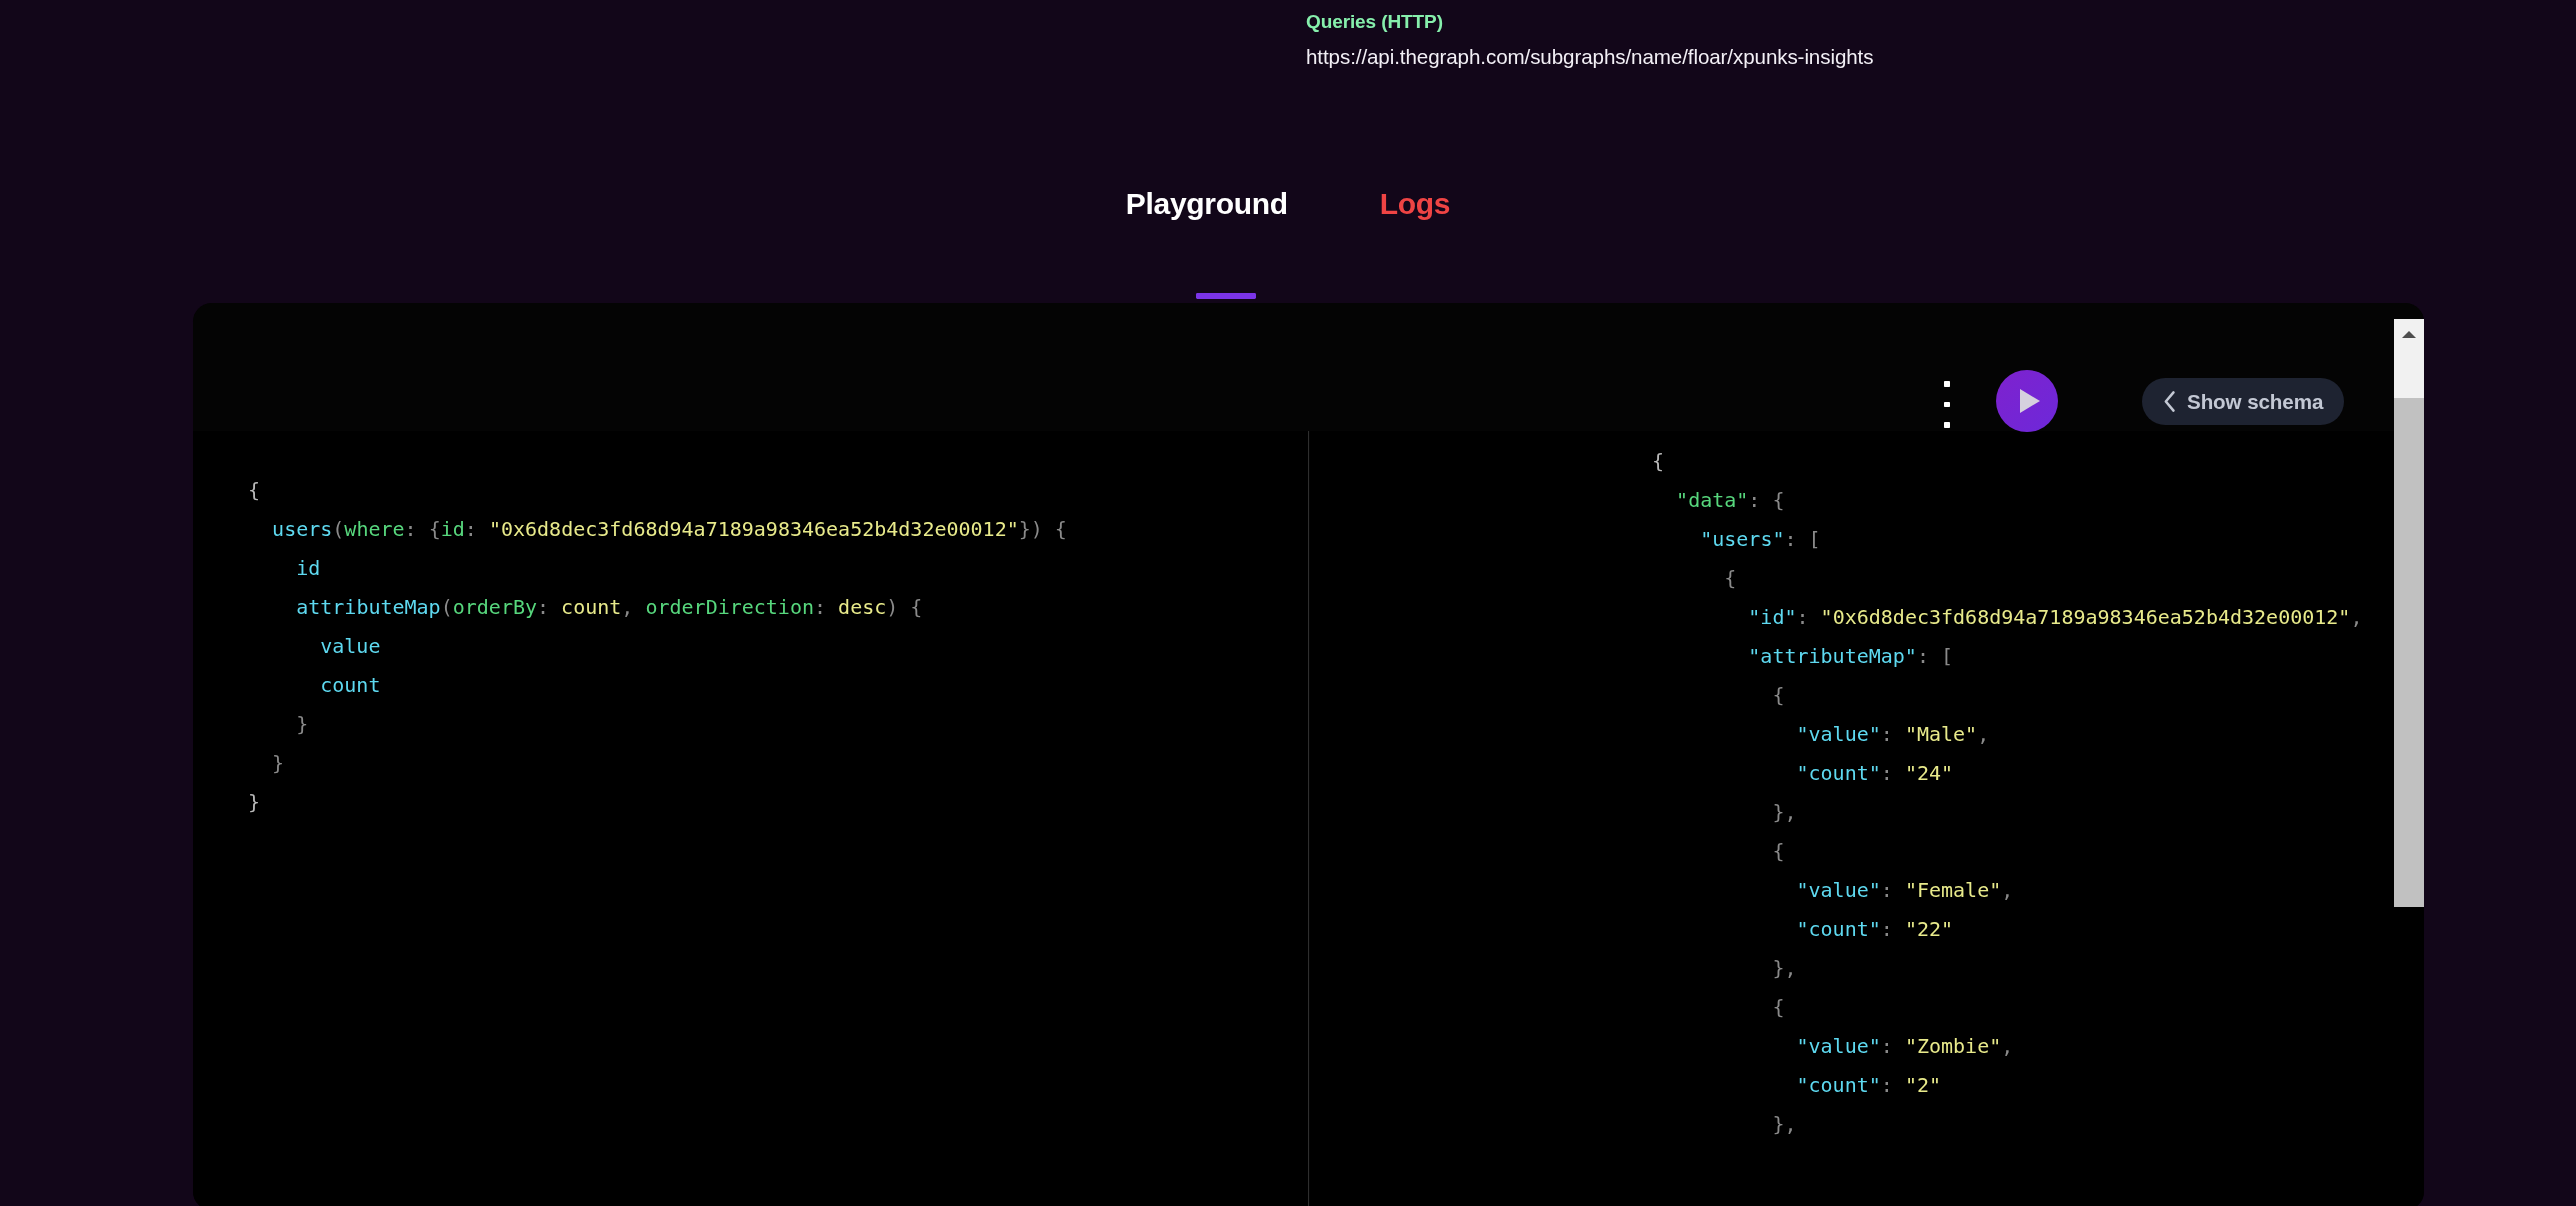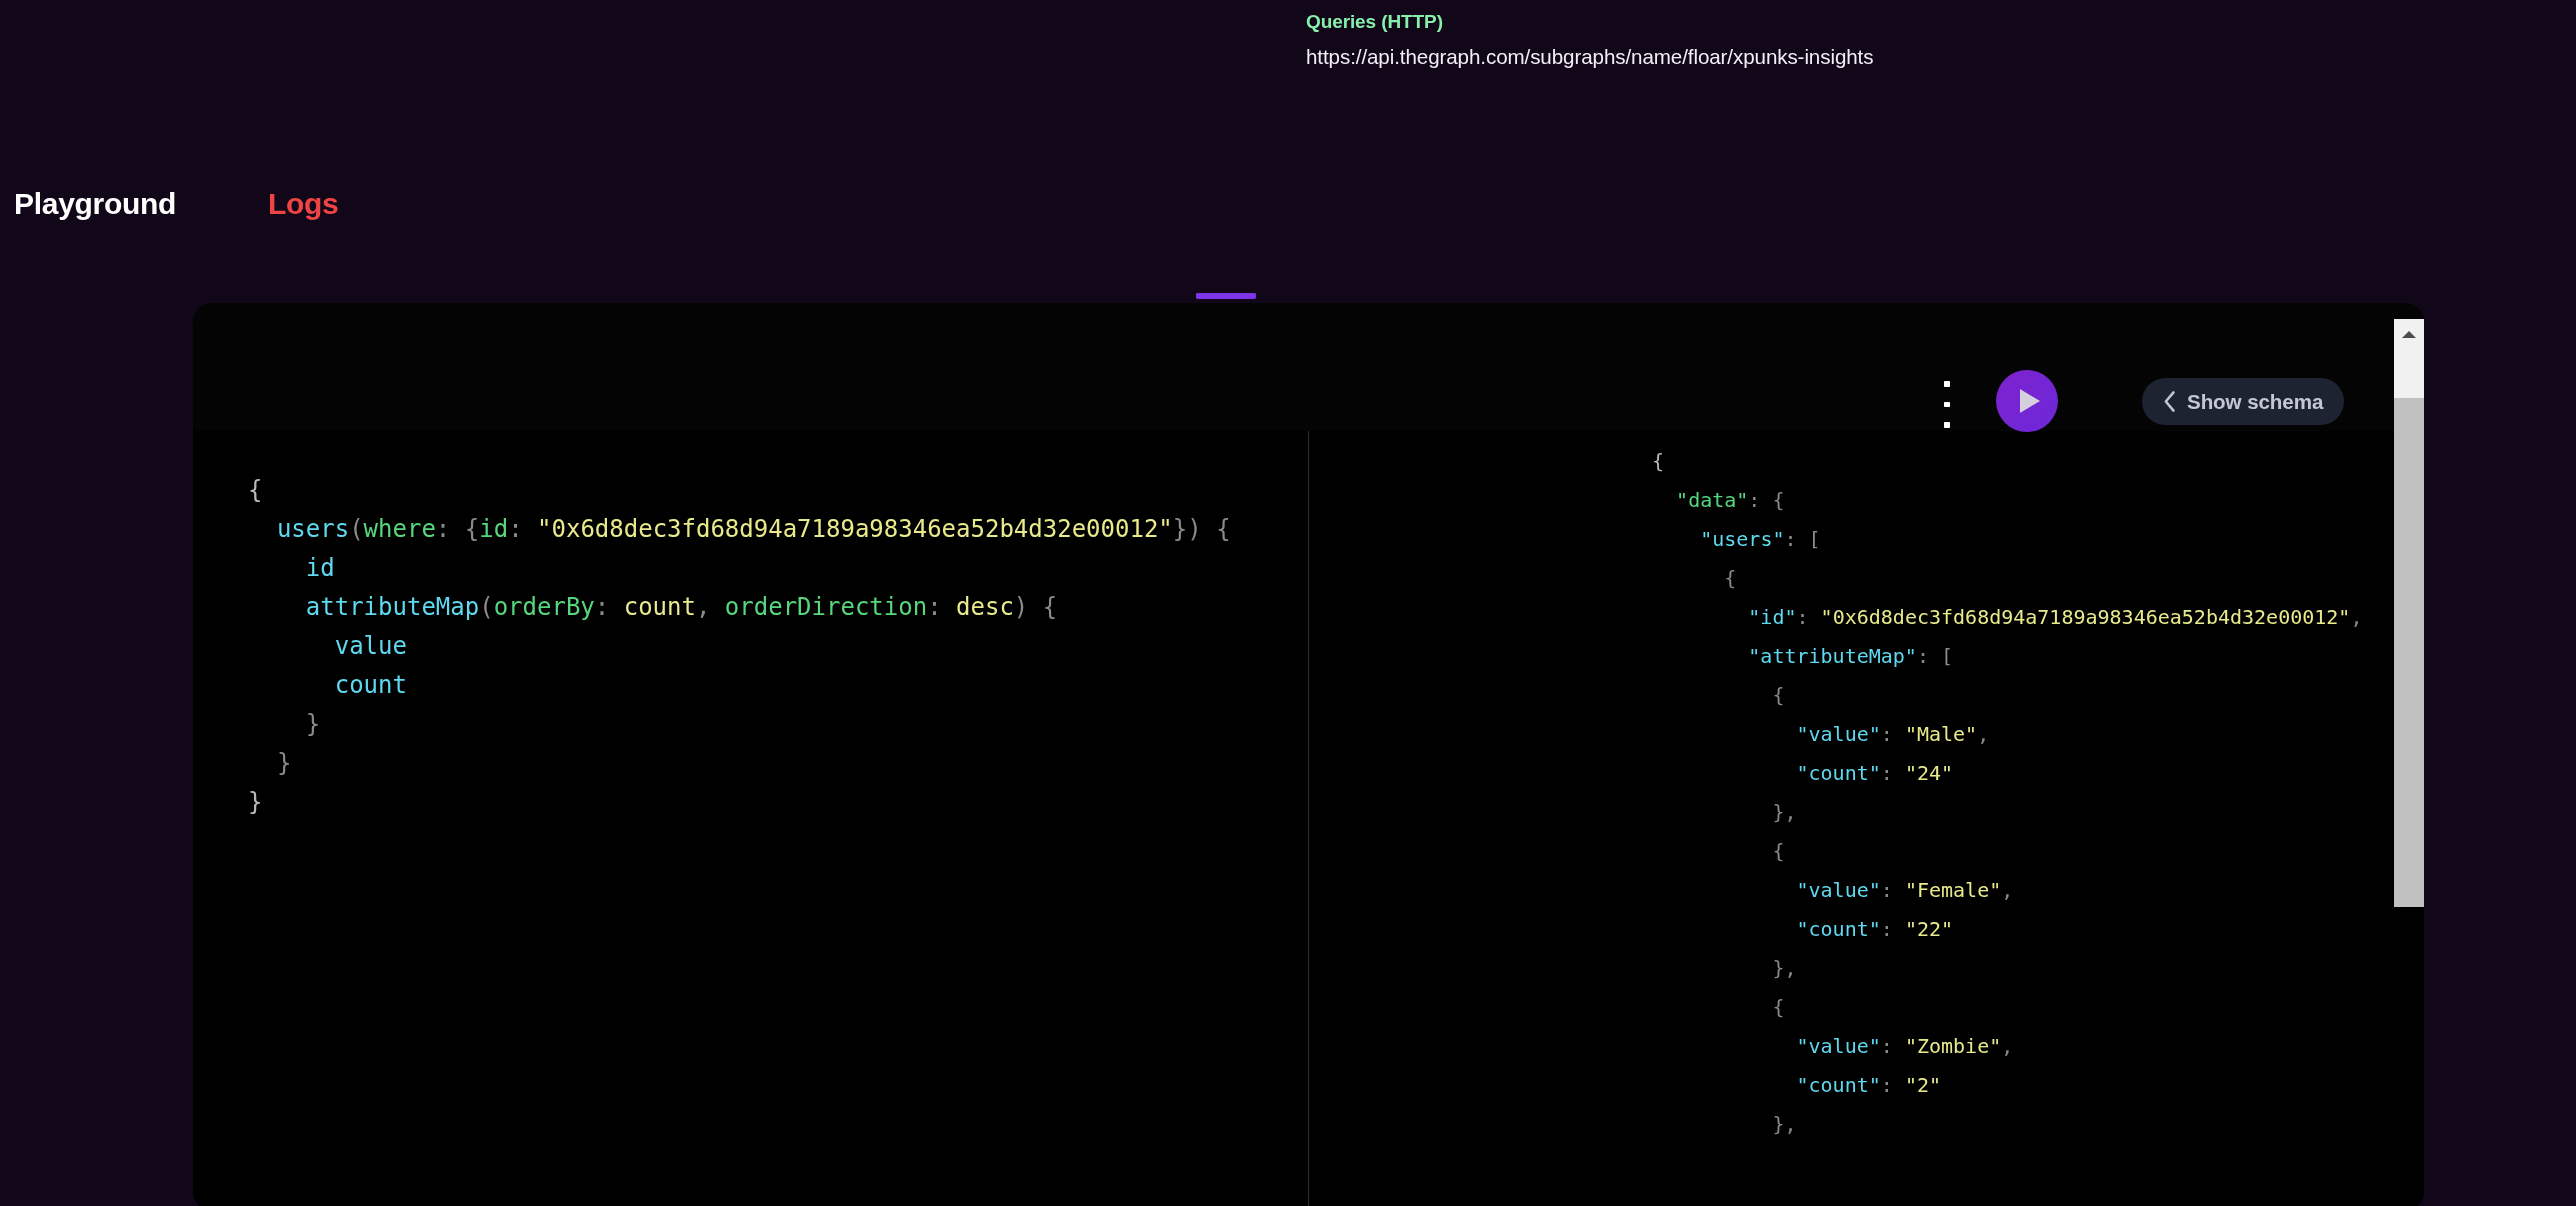--- a/index.html
+++ b/index.html
@@ -20,21 +20,21 @@
     letter-spacing:-0.1px; line-height:23px;
   }
   #queries-url {
     font-size:20.6px; color:#f2eff5; line-height:25.5px;
     margin-top:10.6px; letter-spacing:-0.1px;
   }
 
   
   #tabs {
     position:absolute; left:0; top:181px; width:2576px;
-    display:flex; align-items:flex-start;
+    display:flex; justify-content:center; align-items:flex-start;
     gap:64px;
   }
   .tab {
     font-size:30px; font-weight:bold; letter-spacing:-0.3px;
     padding:5.7px 14px; cursor:pointer; background:none; border:none;
     font-family:"Liberation Sans", sans-serif;
   }
   .tab.active { color:#ffffff; }
   .tab.inactive { color:#ef4444; }
   #tab-indicator {
@@ -128,21 +128,21 @@
     background:#2e2e2e;
   }
   #result-viewer {
     position:absolute; left:1117px; top:0; right:0; height:100%;
     background:#000000;
     padding:11.3px 0 0 342px;
   }
 
   .code { font-family:"DejaVu Sans Mono", monospace; }
   #query-code {
-    font-size:24px; line-height:39px; white-space:pre;
+    font-size:20px; line-height:39px; white-space:pre;
     color:#c8c8c8;
   }
   #result-code {
     font-size:20px; line-height:39px; white-space:pre;
     color:#c8c8c8;
   }
   .tk-punc  { color:#8a8a8a; }
   .tk-field { color:#5ed9f0; }
   .tk-arg   { color:#57d77d; }
   .tk-str   { color:#e8ea8b; }

